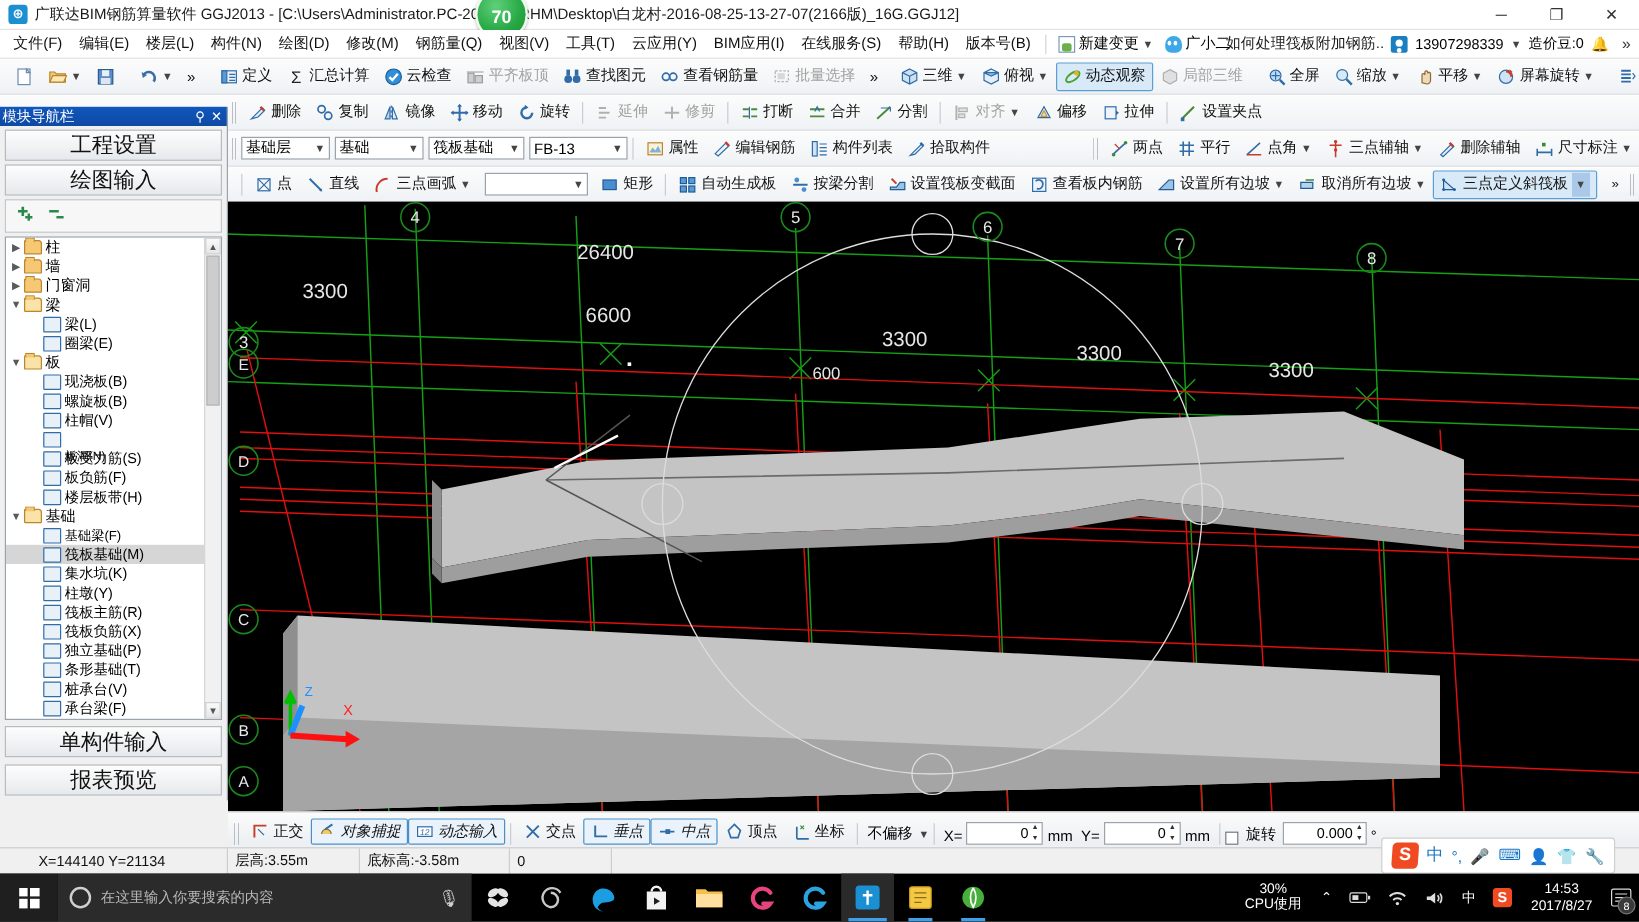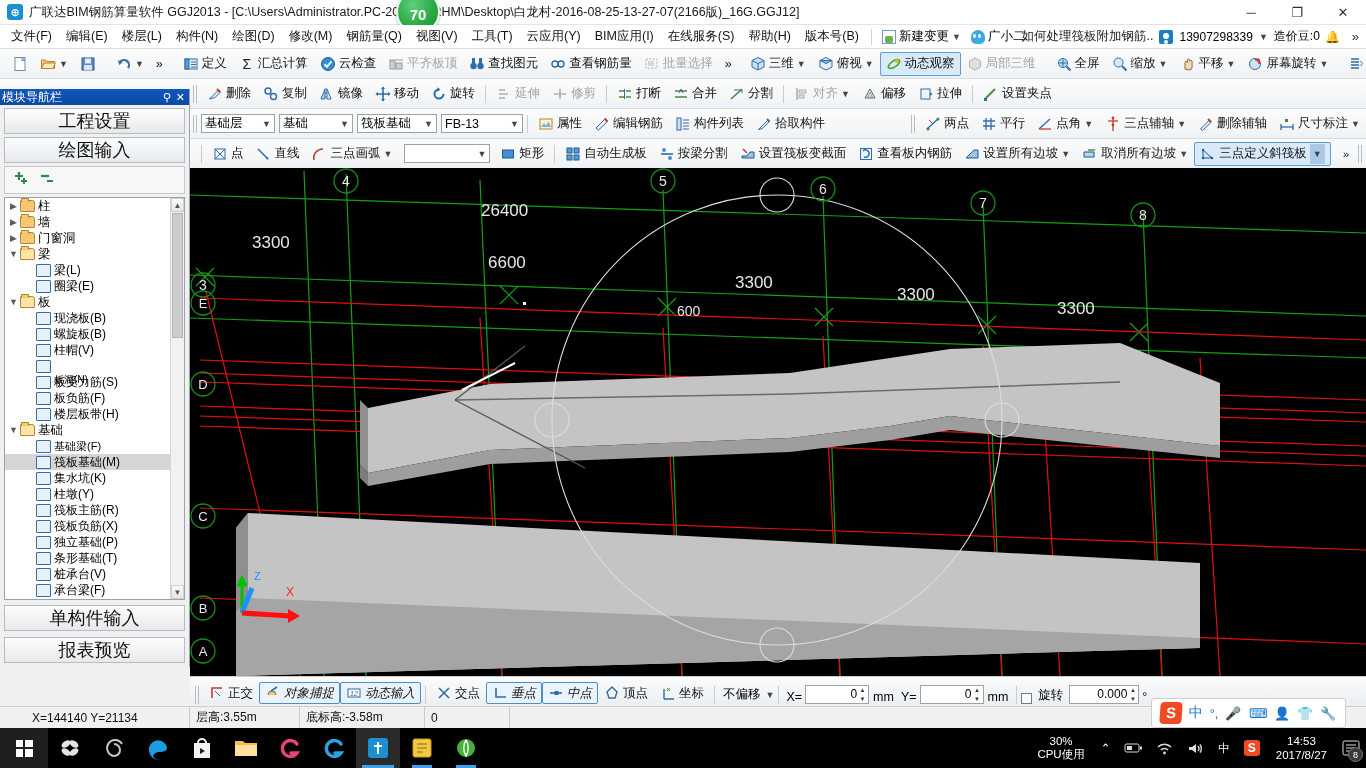--- a/index.html
+++ b/index.html
@@ -1285,20 +1285,25 @@
 
   <div class="taskbar" style="position:absolute;left:0;top:728px;width:1366px;">
     <div class="startbtn">
       <span class="winlogo">
           <i></i>
           <i></i>
           <i></i>
           <i></i>
         </span>
     </div>
+    <div class="searchbox">
+      <span class="cortana"></span>
+      <span class="search-ph">在这里输入你要搜索的内容</span>
+      <span class="mic">🎙</span>
+    </div>
     <div class="tbicon">
       <svg width="24" height="24">
           <g fill="#e4e4e4">
             <ellipse cx="8" cy="8" rx="5" ry="3" transform="rotate(-35 8 8)"></ellipse>
             <ellipse cx="16" cy="8" rx="5" ry="3" transform="rotate(35 16 8)"></ellipse>
             <ellipse cx="8" cy="16" rx="5" ry="3" transform="rotate(35 8 16)"></ellipse>
             <ellipse cx="16" cy="16" rx="5" ry="3" transform="rotate(-35 16 16)"></ellipse>
           </g>
         </svg>
     </div>

